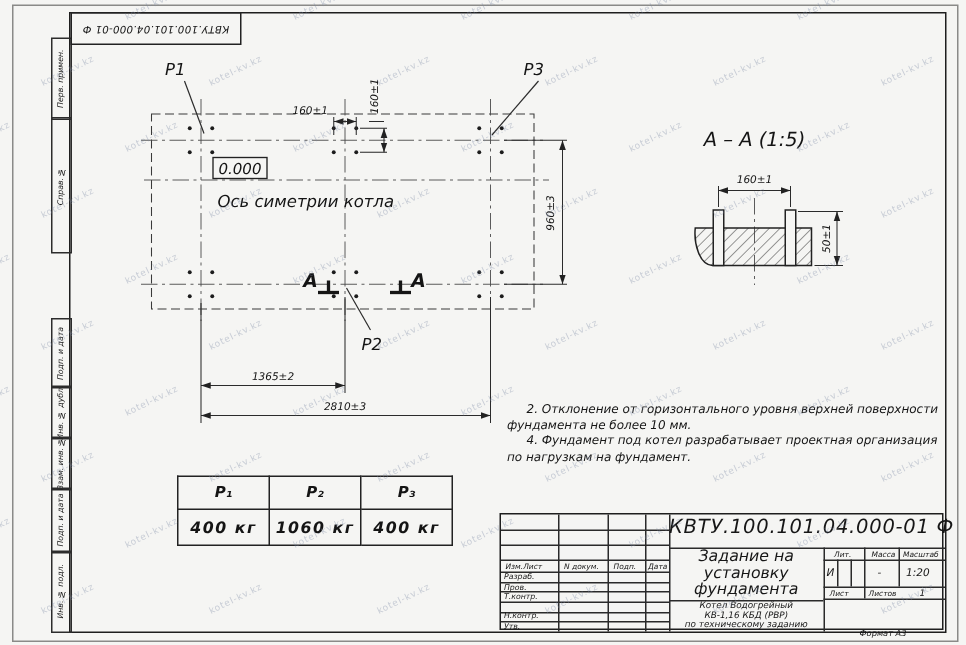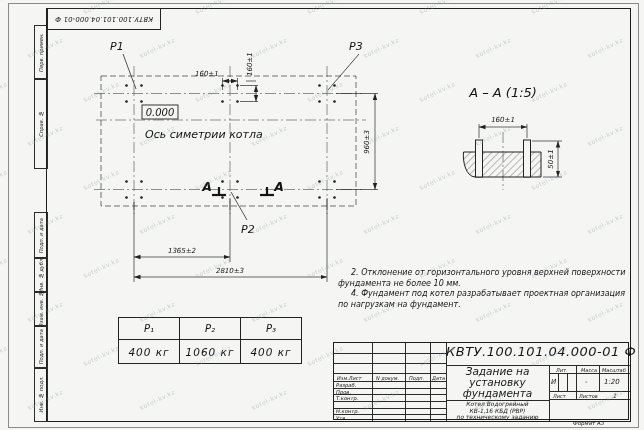--- a/index.html
+++ b/index.html
@@ -13,21 +13,21 @@
   .side{left:34px;width:12px;border:0.9px solid #2c2c2c;display:flex;align-items:center;justify-content:center;}
   .side span{writing-mode:vertical-rl;transform:rotate(180deg);font-size:5.2px;font-style:italic;white-space:nowrap;color:#222;}
   
   #stamp-box{left:47px;top:8px;width:112px;height:20px;border:1px solid #222;display:flex;align-items:center;justify-content:center;}
   #stamp-box span{transform:rotate(180deg);font-size:6.8px;font-style:italic;white-space:nowrap;letter-spacing:.2px;}
   
   #notes{left:338px;top:268px;width:298px;}
   #notes p{margin:0;text-indent:13px;font-size:8px;font-style:italic;line-height:1.32;color:#151515;}
   
   #load-table{left:118px;top:317px;border-collapse:collapse;}
-  #load-table th,#load-table td{border:1px solid #222;width:58px;text-align:center;font-style:italic;font-weight:normal;}
+  #load-table th,#load-table td{border:1px solid #222;width:58px;text-align:center;font-style:italic;font-weight:bold;}
   #load-table th{height:19px;font-size:10px;}
   #load-table td{height:21px;font-size:10.5px;letter-spacing:1px;}
   
   #tblock{left:333px;top:342px;width:296px;height:78px;border:1.5px solid #1e1e1e;box-sizing:border-box;}
   .hl{position:absolute;height:0;border-top:0.8px solid #2a2a2a;}
   .vl{position:absolute;width:0;border-left:0.8px solid #2a2a2a;}
   .tb-txt{position:absolute;font-style:italic;white-space:nowrap;color:#161616;}
   #tb-desig{left:112px;top:1px;width:184px;text-align:center;font-size:13px;letter-spacing:.5px;}
   #tb-title{left:112px;top:23px;width:103px;text-align:center;font-size:10.5px;line-height:11px;white-space:normal;}
   #tb-product{left:112px;top:58px;width:103px;text-align:center;font-size:5.9px;line-height:6.6px;font-style:italic;}

